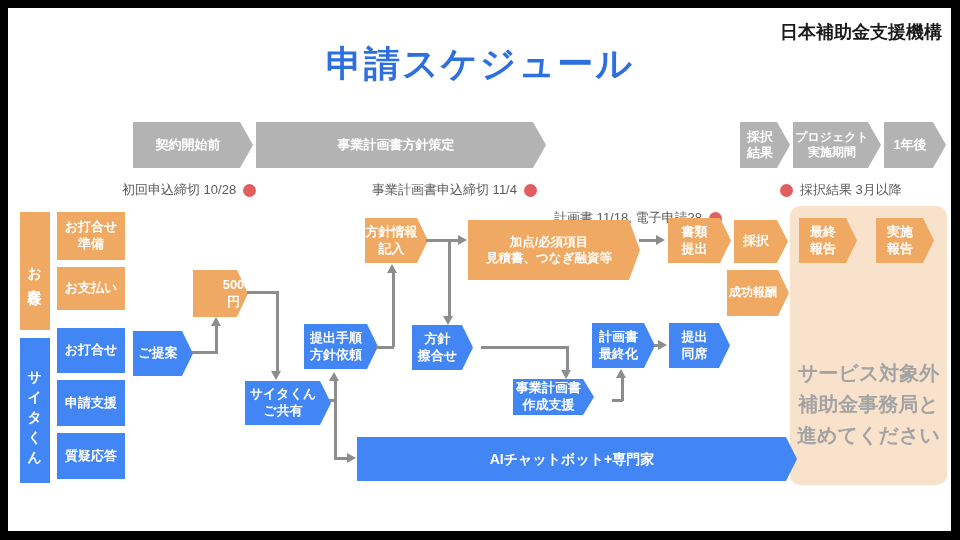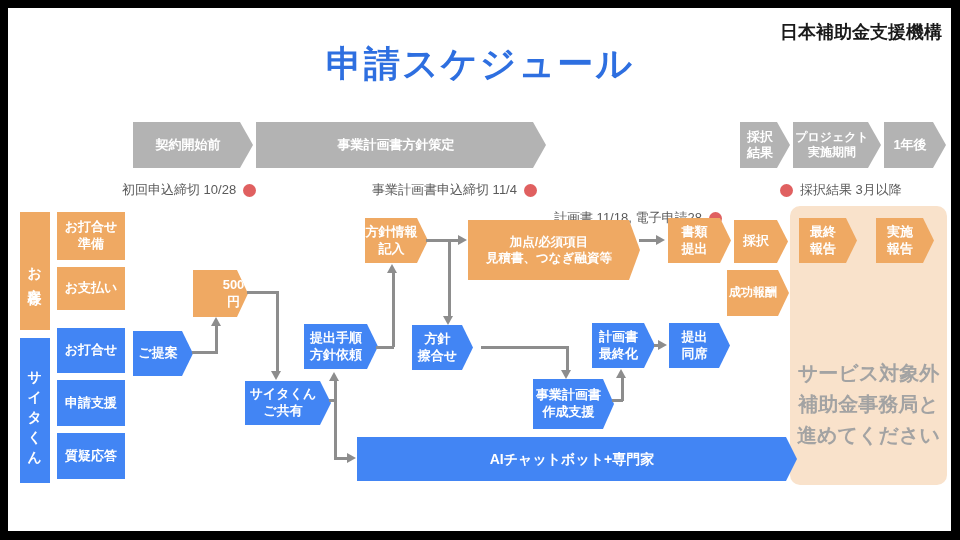--- a/index.html
+++ b/index.html
@@ -106,21 +106,21 @@
   <div class="box orange pent" style="left:876px;top:218px;width:58px;height:45px;">実施
 報告</div>
 
   <div class="box blue pent" style="left:133px;top:331px;width:60px;height:45px;">ご提案</div>
   <div class="box blue pent" style="left:245px;top:381px;width:86px;height:44px;">サイタくん
 ご共有</div>
   <div class="box blue pent" style="left:304px;top:324px;width:74px;height:45px;">提出手順
 方針依頼</div>
   <div class="box blue pent" style="left:412px;top:325px;width:61px;height:45px;">方針
 擦合せ</div>
-  <div class="box blue pent" style="left:533px;top:379px;width:81px;height:50px;">事業計画書
+  <div class="box blue pent" style="left:513px;top:379px;width:81px;height:36px;">事業計画書
 作成支援</div>
   <div class="box blue pent" style="left:592px;top:323px;width:63px;height:45px;">計画書
 最終化</div>
   <div class="box blue pent" style="left:669px;top:323px;width:61px;height:45px;">提出
 同席</div>
   <div class="box blue pent" style="left:357px;top:437px;width:440px;height:44px;font-size:14px;">AIチャットボット+専門家</div>
 
   <div class="hline" style="left:192px;top:351px;width:26px;"></div>
   <div class="vline" style="left:215px;top:325px;height:27px;"></div>
   <div class="arr-up" style="left:211px;top:317px;"></div>

